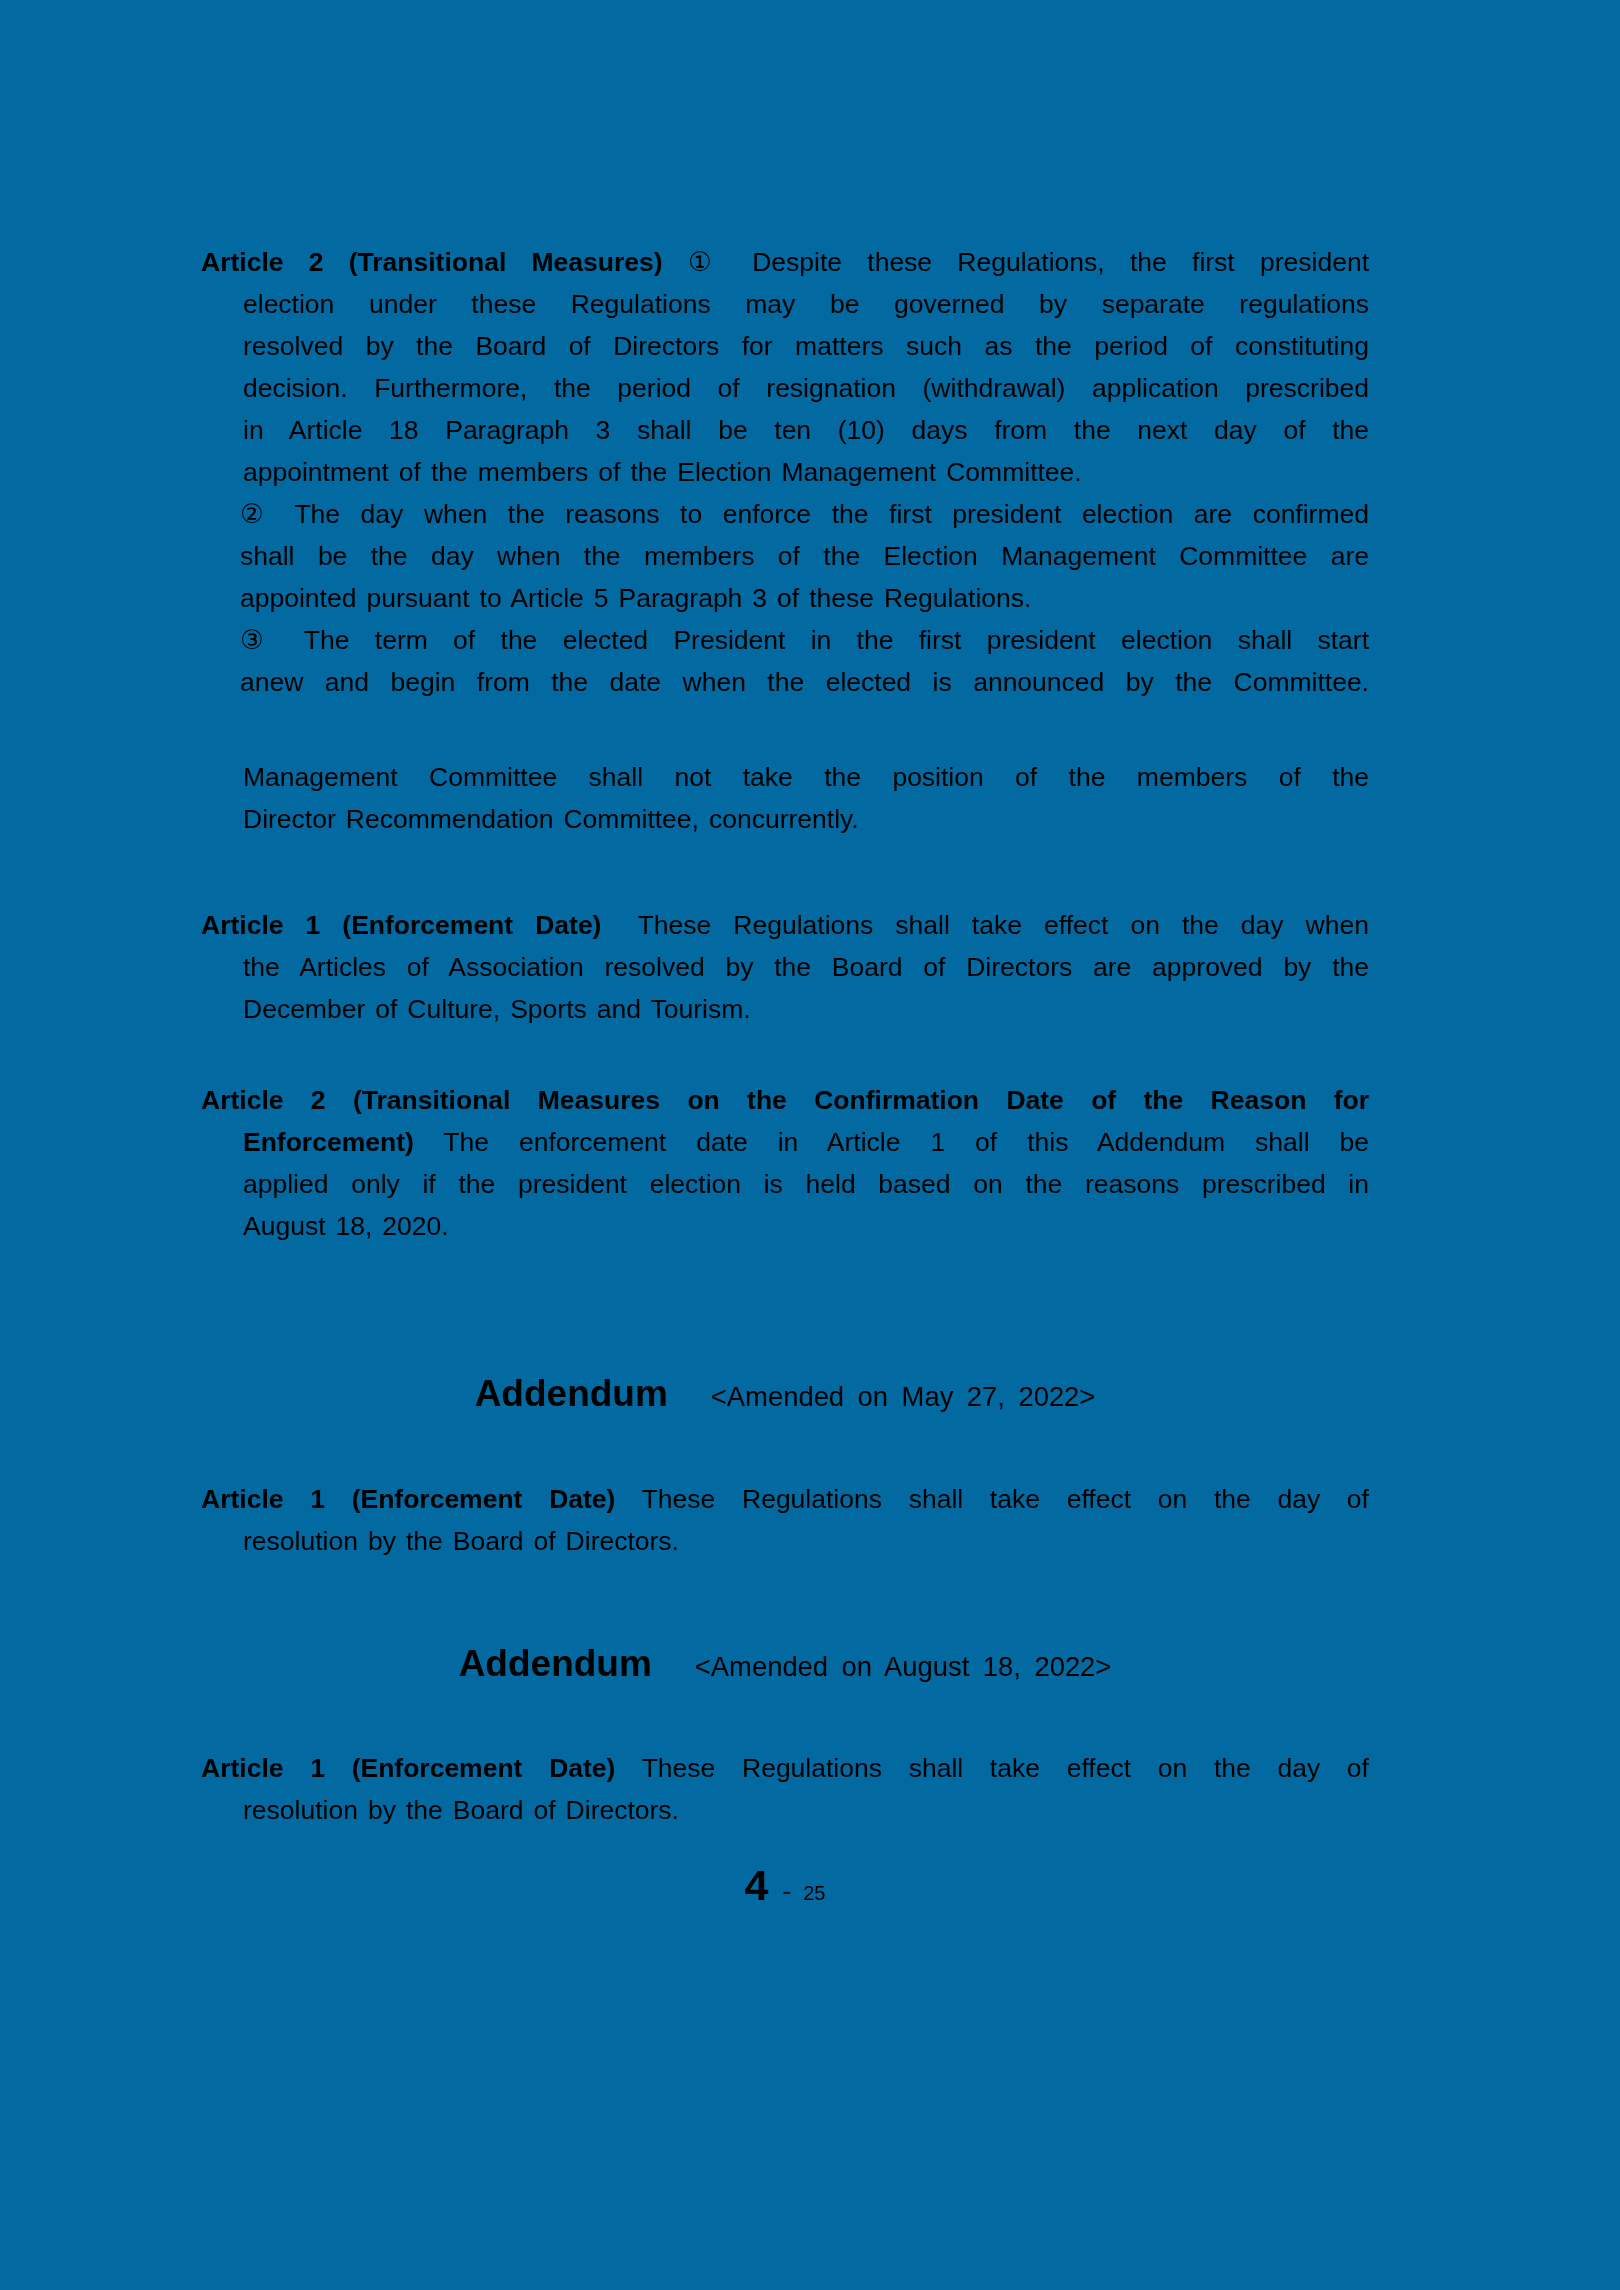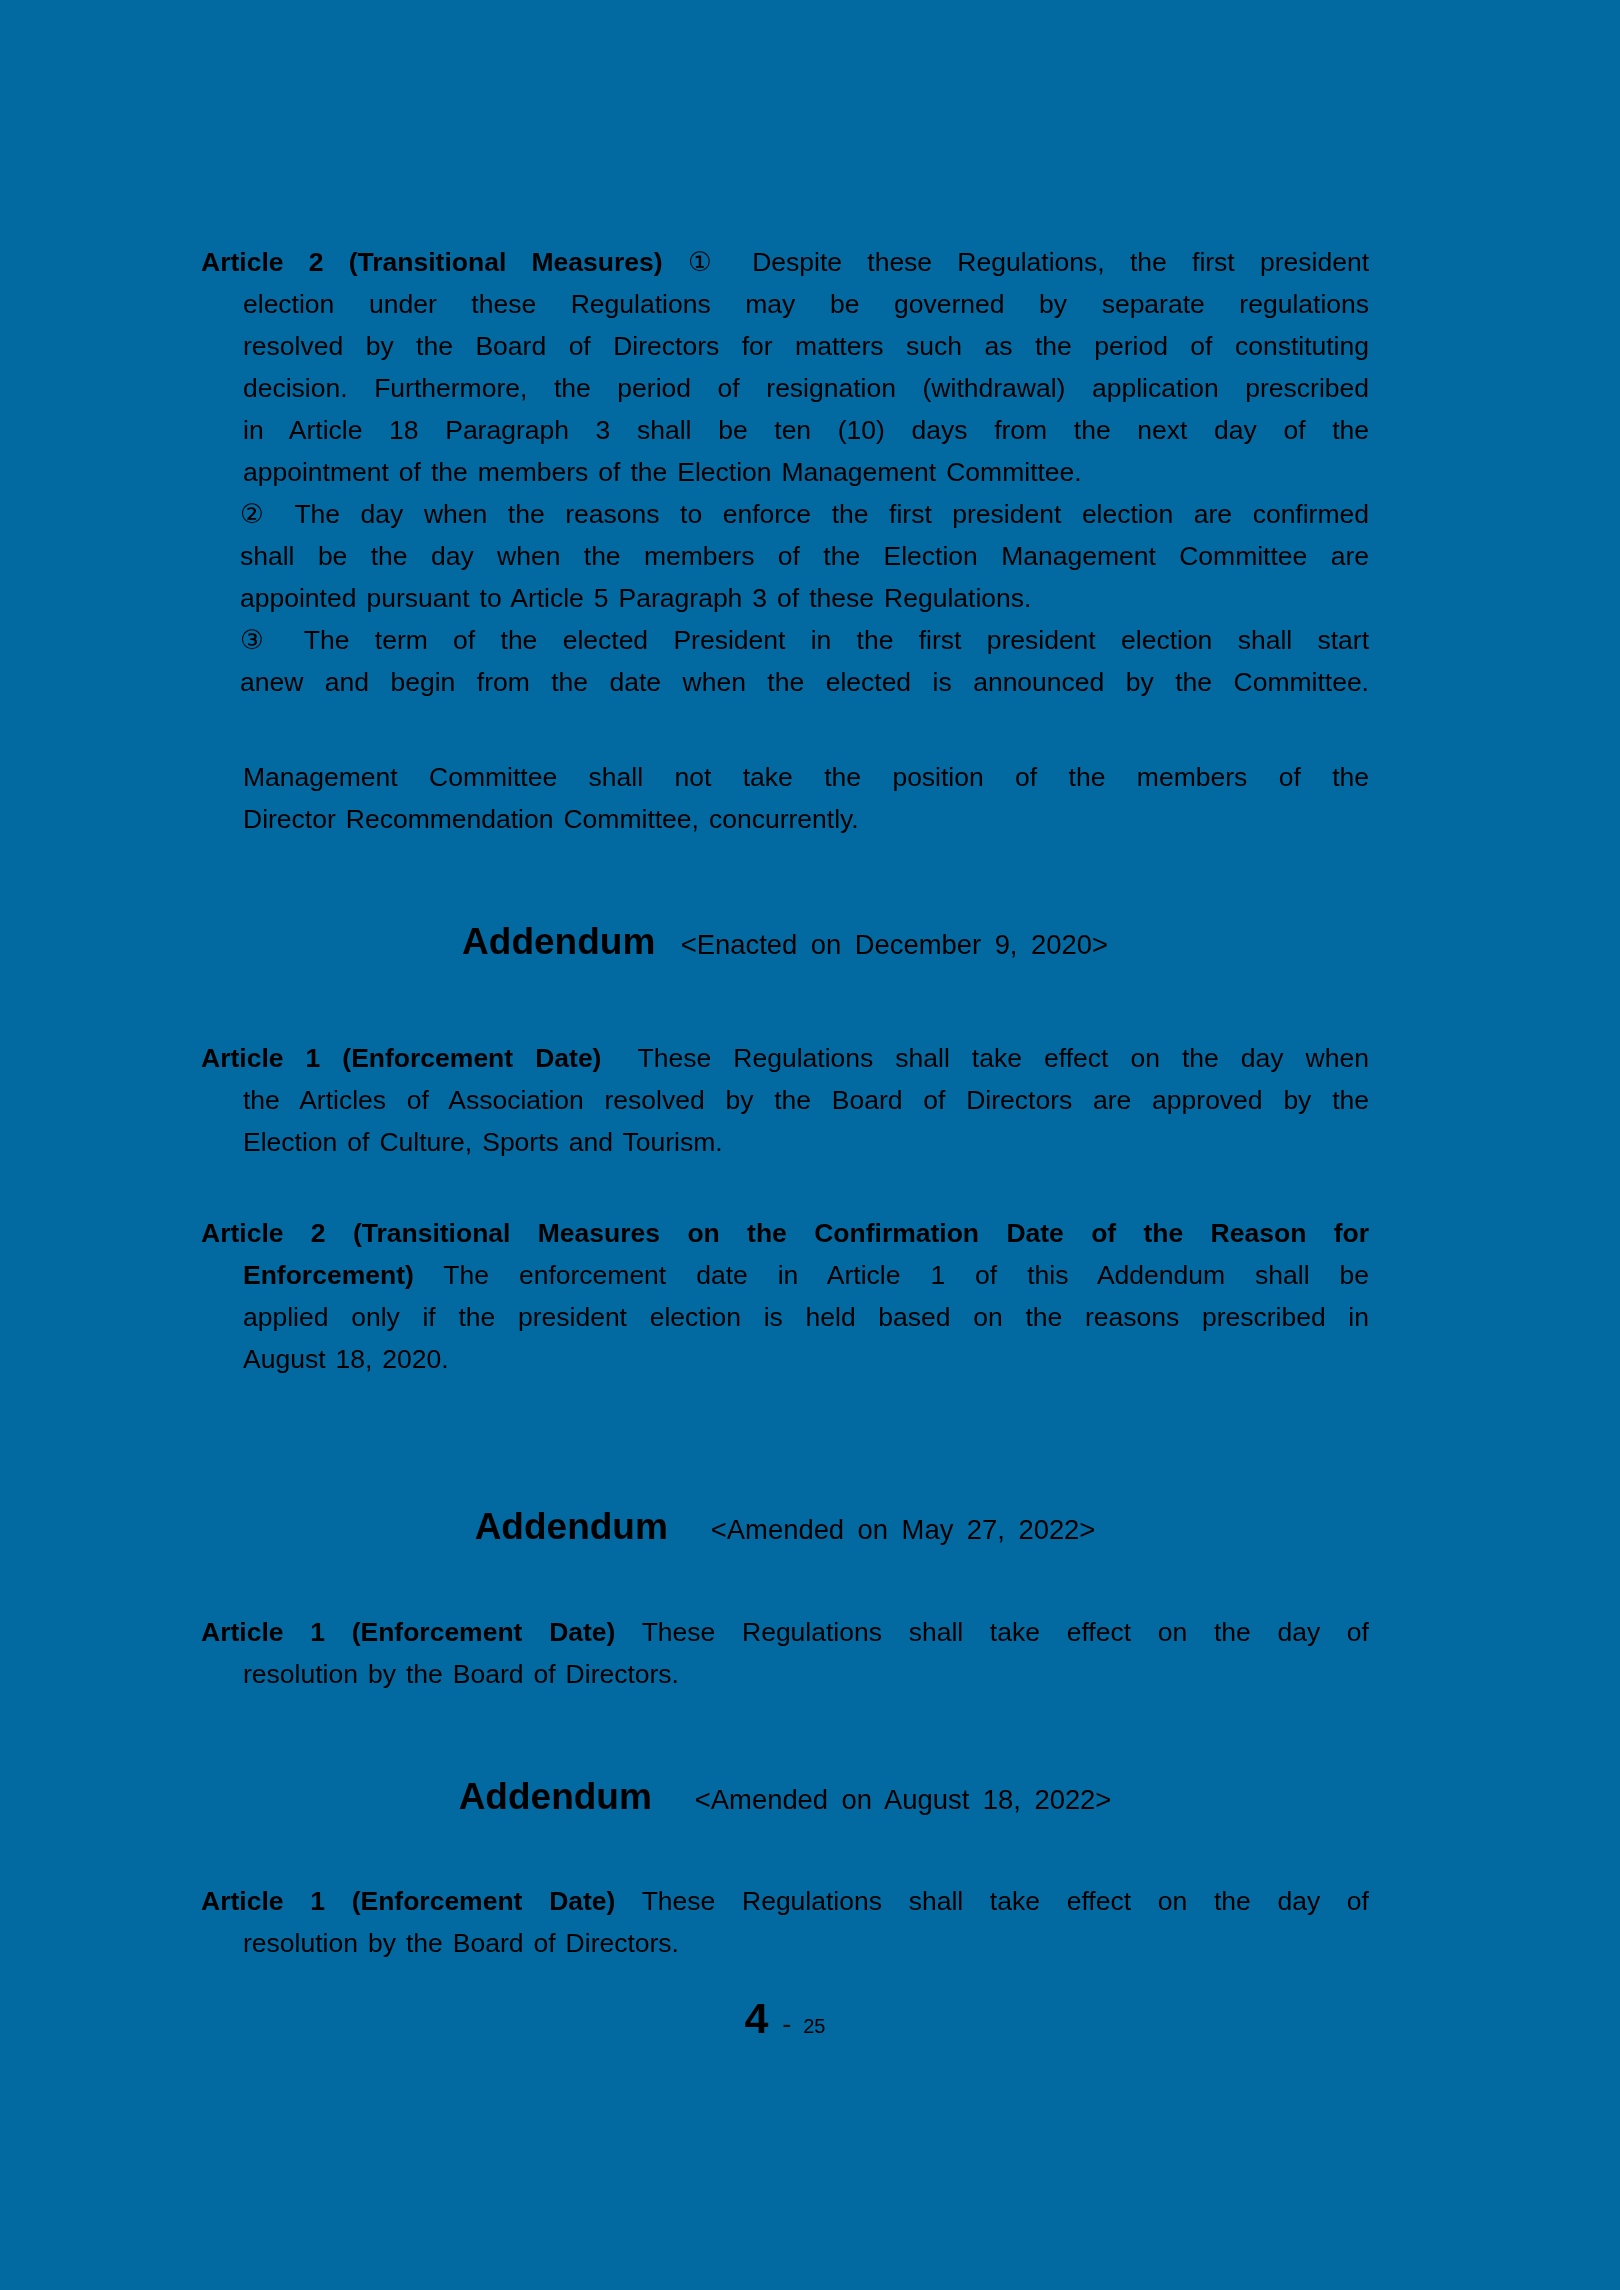--- a/index.html
+++ b/index.html
@@ -83,31 +83,28 @@
         <div class="line j ind2">③ The term of the elected President in the first president election shall start</div>
         <div class="line j ind2">anew and begin from the date when the elected is announced by the Committee.</div>
       </div>
     </section>
 
     <section class="sec-a3">
       <div class="line j ind">Management Committee shall not take the position of the members of the</div>
       <div class="line ind">Director Recommendation Committee, concurrently.</div>
     </section>
 
-    <div class="heading h-add1">
-      <span class="title">Addendum</span><span class="date g1">&lt;Enacted on December 9, 2020&gt;</span>
-    </div>
 
     <section class="sec-b1a1">
       <div class="line j">
         <span class="b gap2">Article 1 (Enforcement Date)</span>
         <span>These Regulations shall take effect on the day when</span>
       </div>
       <div class="line j ind">the Articles of Association resolved by the Board of Directors are approved by the</div>
-      <div class="line ind">Election of Culture, Sports and Tourism.</div>
+      <div class="line ind">December of Culture, Sports and Tourism.</div>
     </section>
 
     <section class="sec-b1a2">
       <div class="line j b">Article 2 (Transitional Measures on the Confirmation Date of the Reason for</div>
       <div class="line j ind">
         <span class="b">Enforcement)</span>
         <span>The enforcement date in Article 1 of this Addendum shall be</span>
       </div>
       <div class="line j ind">applied only if the president election is held based on the reasons prescribed in</div>
       <div class="line ind">August 18, 2020.</div>

